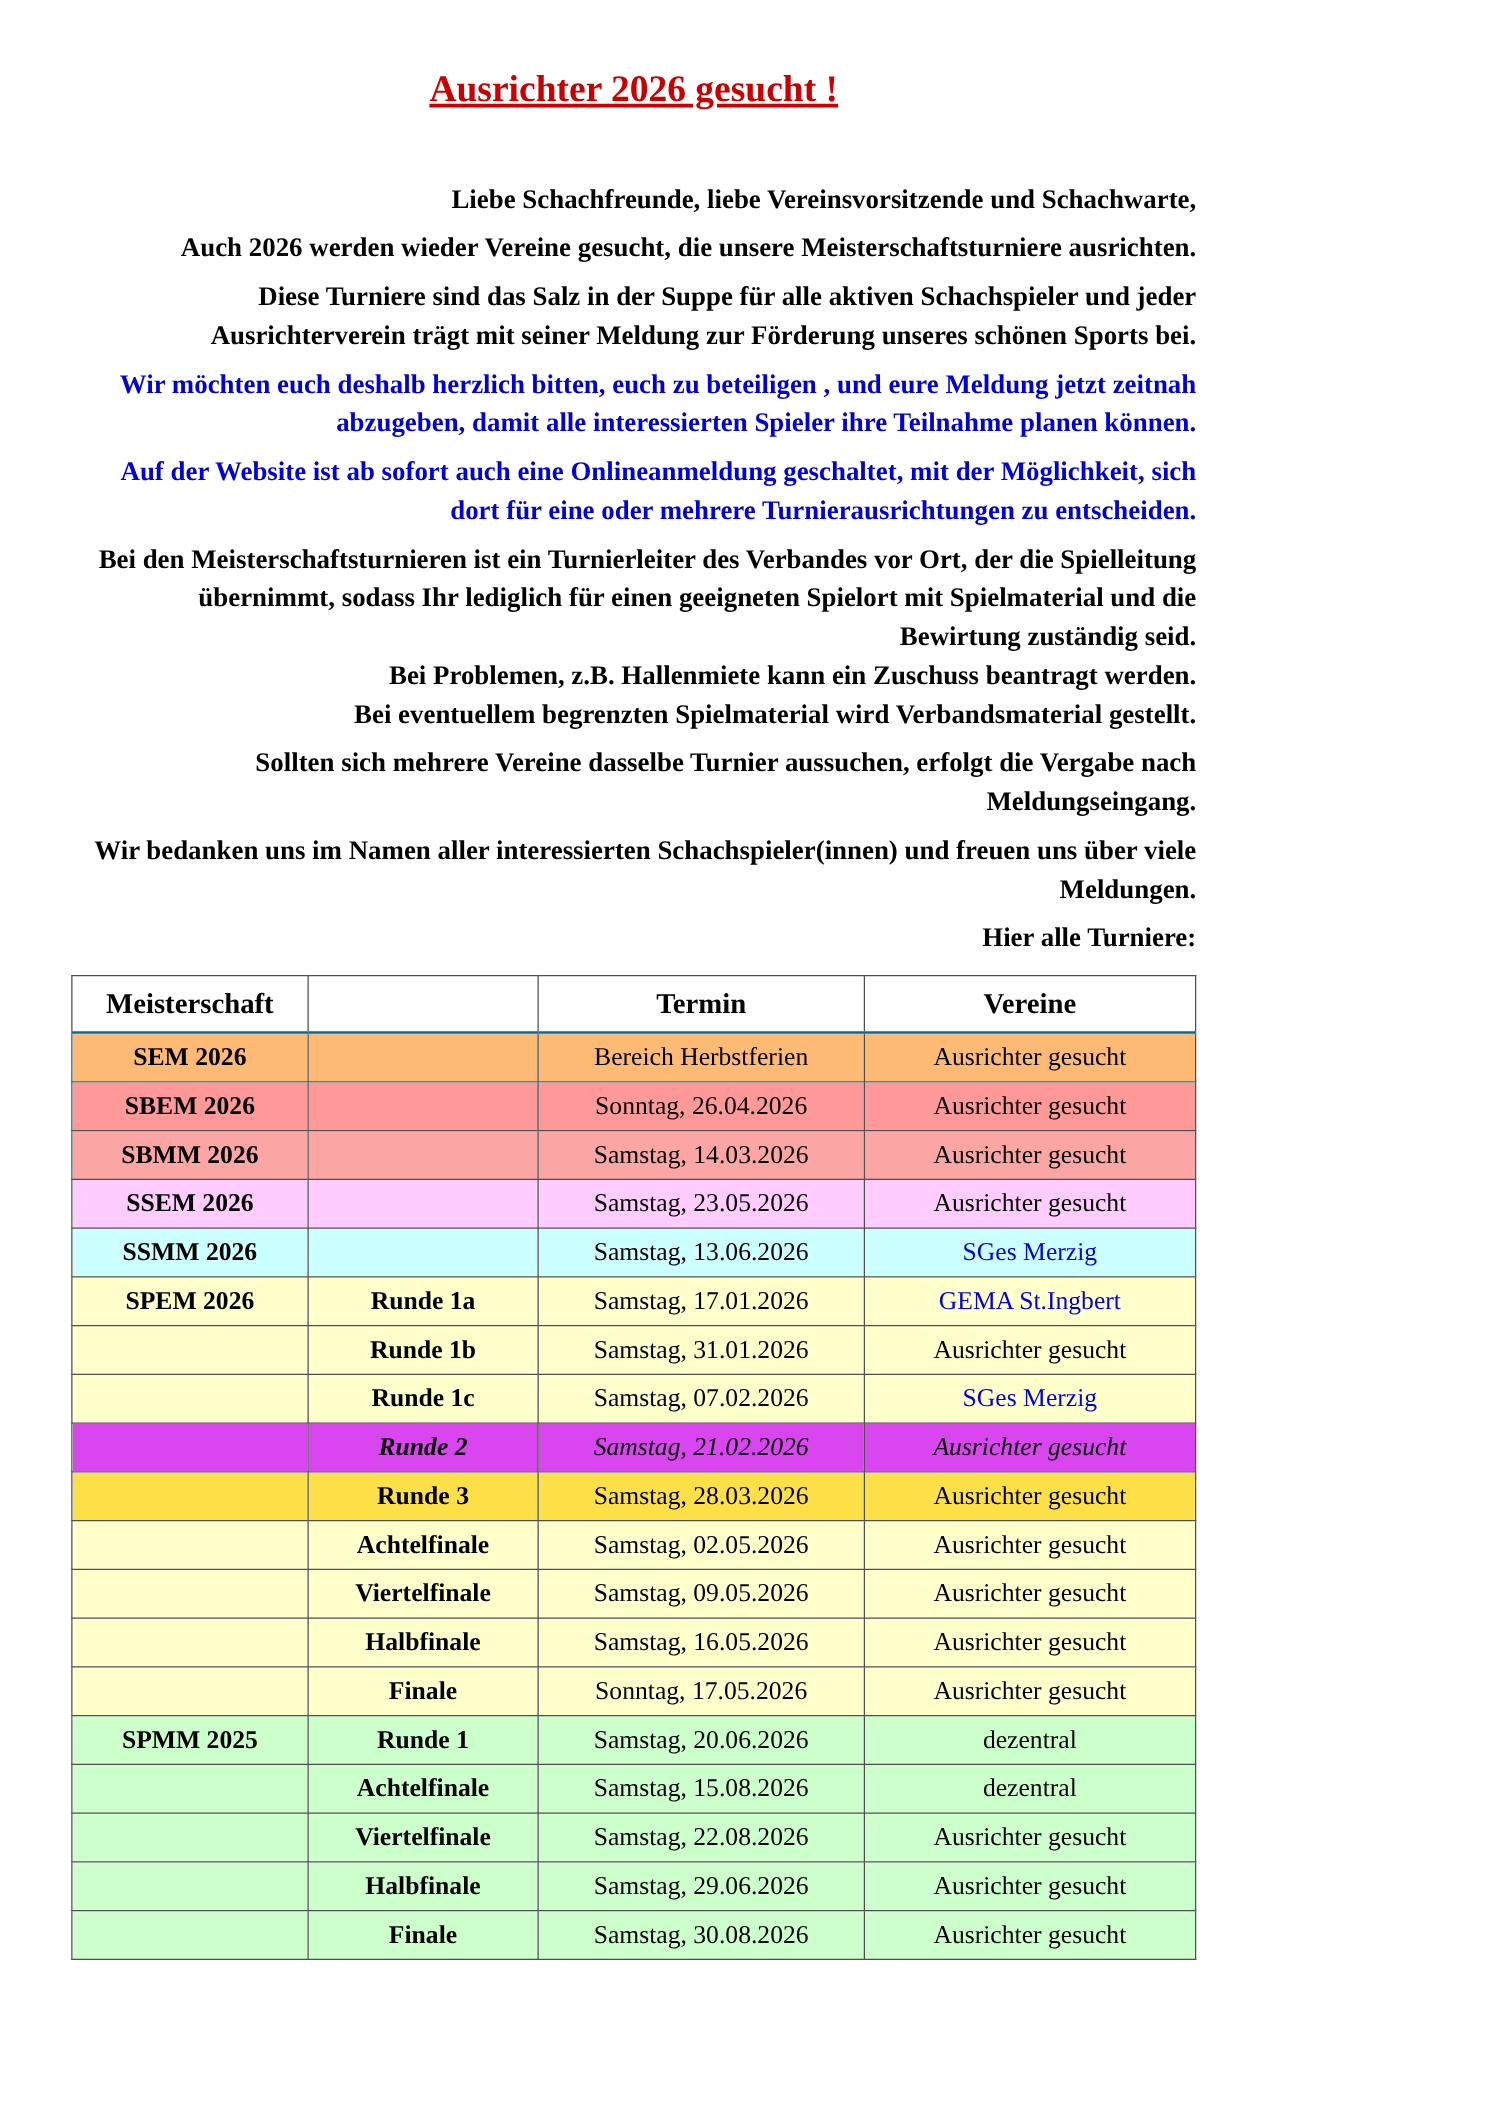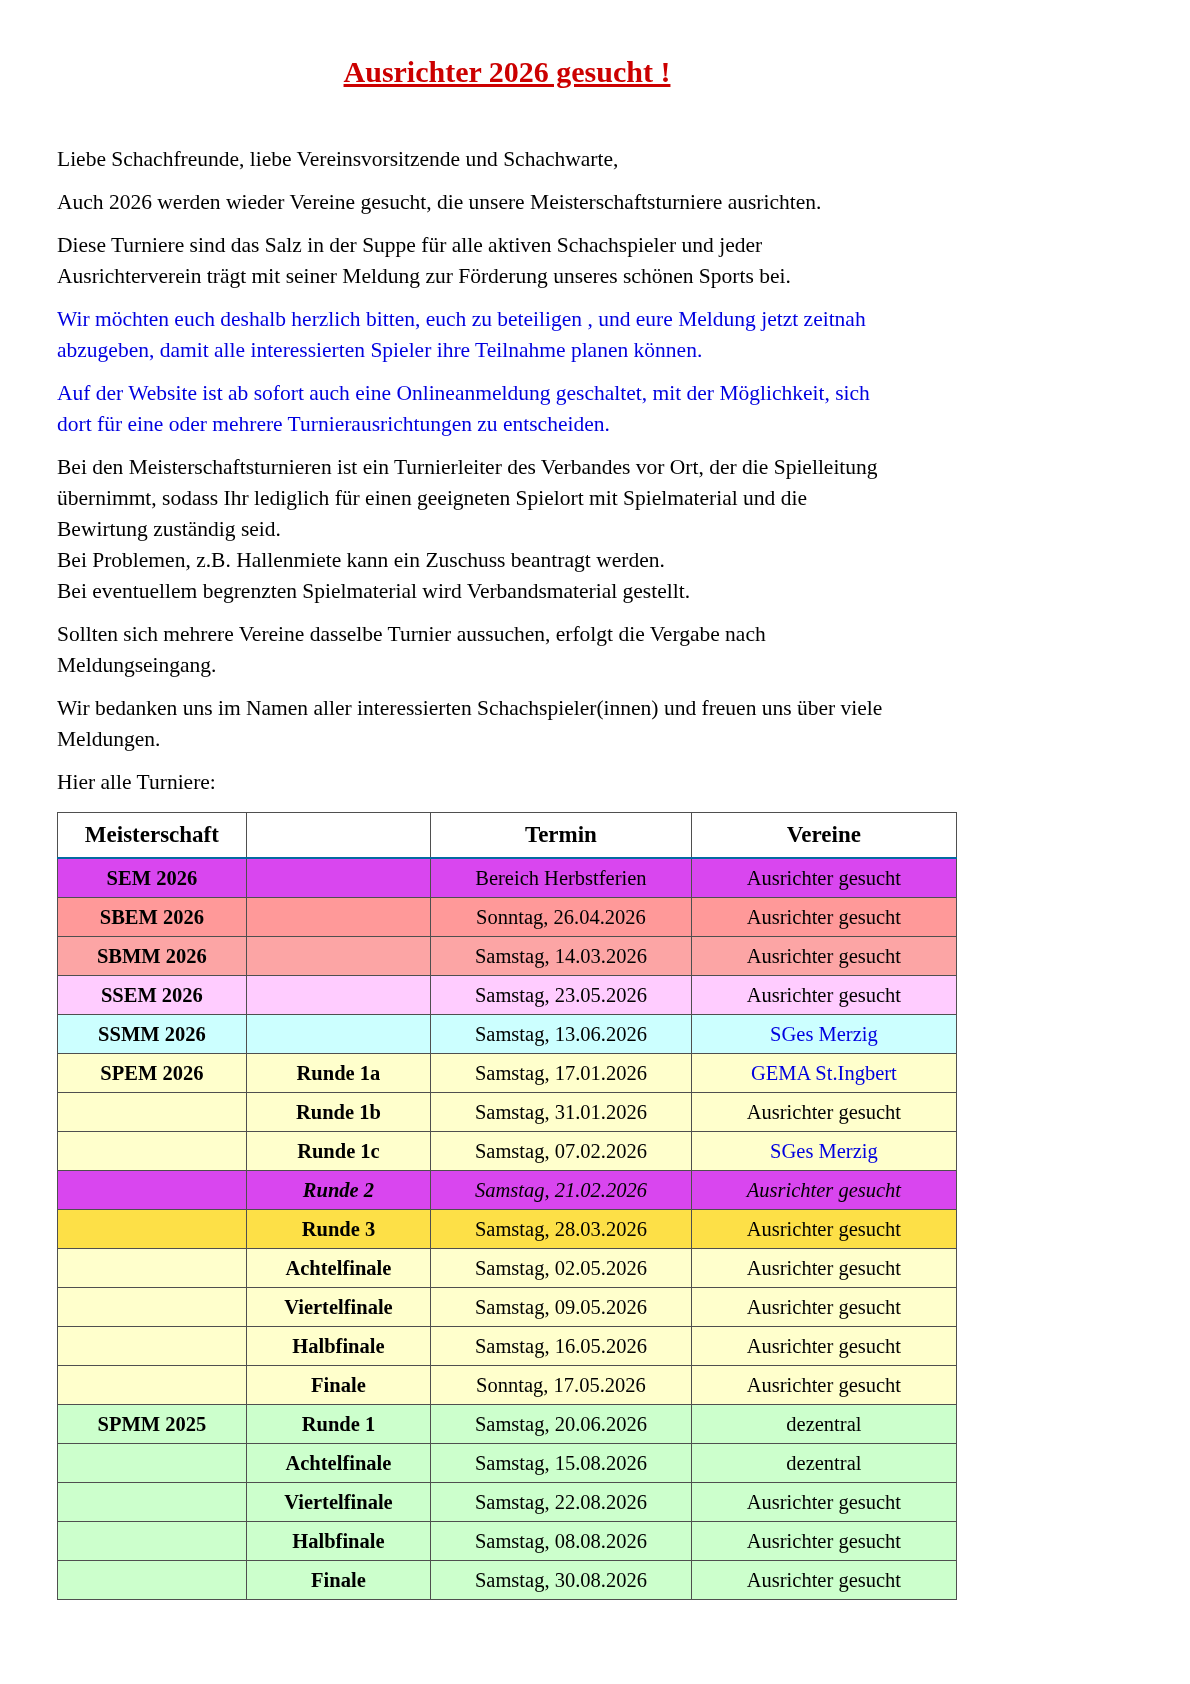--- a/index.html
+++ b/index.html
@@ -16,26 +16,27 @@
   .doc-title{
     margin:0 0 52px 0;
     text-align:center;
     font-size:30px;
     font-weight:bold;
     line-height:40px;
     text-decoration:underline;
     color:var(--red,#cc0000);
   }
   .para{
-    margin:12px 0 8px 0;
+    margin:0 0 8px 0;
     font-size:21.5px;
-    font-weight:normal;
+    font-weight:bold;
     line-height:31px;
     color:#000000;
     white-space:pre-line;
+    text-align:right;
   }
   .para.blue{ color:var(--blue,#0000e0); }
   .para.table-lead{ margin-bottom:14px; }
   table.tournaments{
     width:100%;
     border-collapse:collapse;
     table-layout:fixed;
     border:1px solid #8a8a8a;
   }
   table.tournaments th,
@@ -99,21 +100,21 @@
     </colgroup>
     <thead>
       <tr>
         <th>Meisterschaft</th>
         <th></th>
         <th>Termin</th>
         <th>Vereine</th>
       </tr>
     </thead>
     <tbody>
-        <tr style="background: #d946ef;">
+        <tr style="background: #fdba74;">
       <td class="c-meisterschaft">SEM 2026</td>
       <td class="c-runde"></td>
       <td class="c-termin">Bereich Herbstferien</td>
       <td class="c-vereine">Ausrichter gesucht</td>
     </tr>
         <tr style="background: rgb(255, 153, 153); margin-left: 36px;">
       <td class="c-meisterschaft">SBEM 2026</td>
       <td class="c-runde"></td>
       <td class="c-termin">Sonntag, 26.04.2026</td>
       <td class="c-vereine">Ausrichter gesucht</td>
@@ -204,21 +205,21 @@
     </tr>
         <tr style="background: rgb(204, 255, 204);">
       <td class="c-meisterschaft"></td>
       <td class="c-runde">Viertelfinale</td>
       <td class="c-termin">Samstag, 22.08.2026</td>
       <td class="c-vereine">Ausrichter gesucht</td>
     </tr>
         <tr style="background: rgb(204, 255, 204);">
       <td class="c-meisterschaft"></td>
       <td class="c-runde">Halbfinale</td>
-      <td class="c-termin">Samstag, 08.08.2026</td>
+      <td class="c-termin">Samstag, 29.06.2026</td>
       <td class="c-vereine">Ausrichter gesucht</td>
     </tr>
         <tr style="background: rgb(204, 255, 204);">
       <td class="c-meisterschaft"></td>
       <td class="c-runde">Finale</td>
       <td class="c-termin">Samstag, 30.08.2026</td>
       <td class="c-vereine">Ausrichter gesucht</td>
     </tr>
       </tbody>
   </table>

